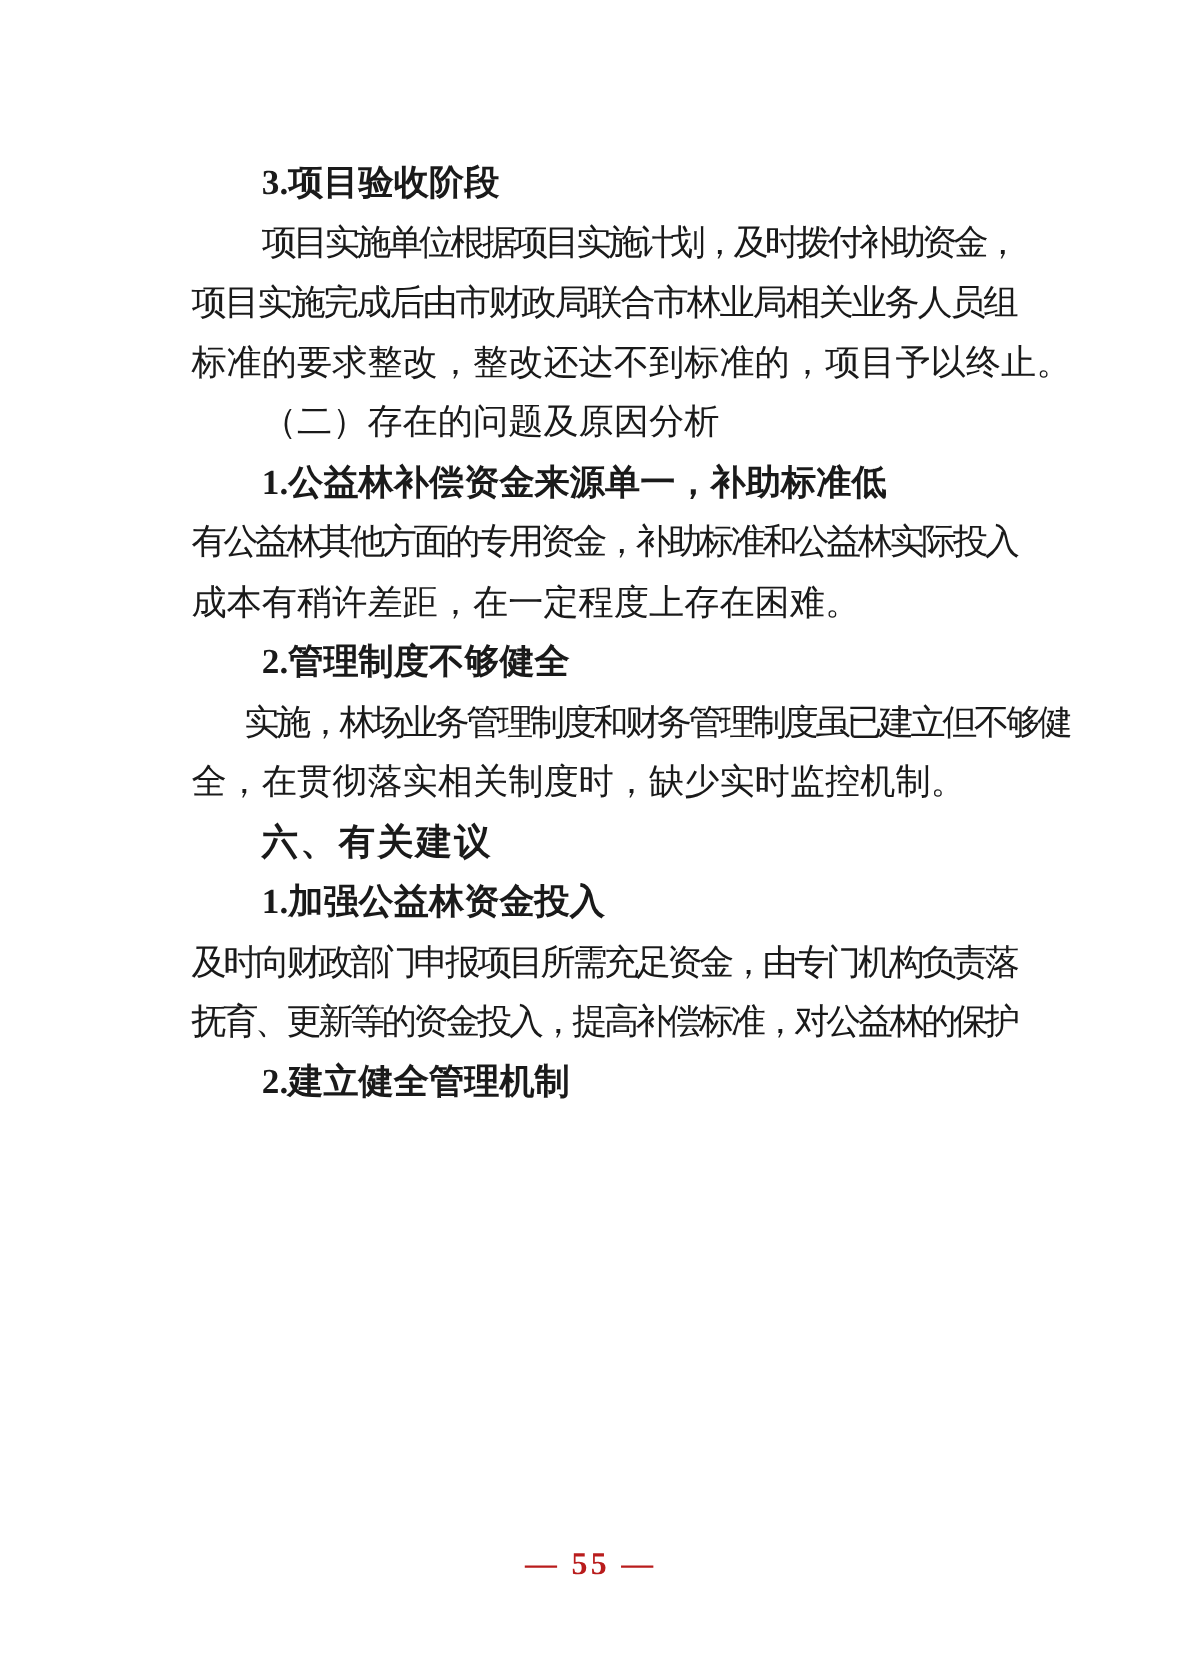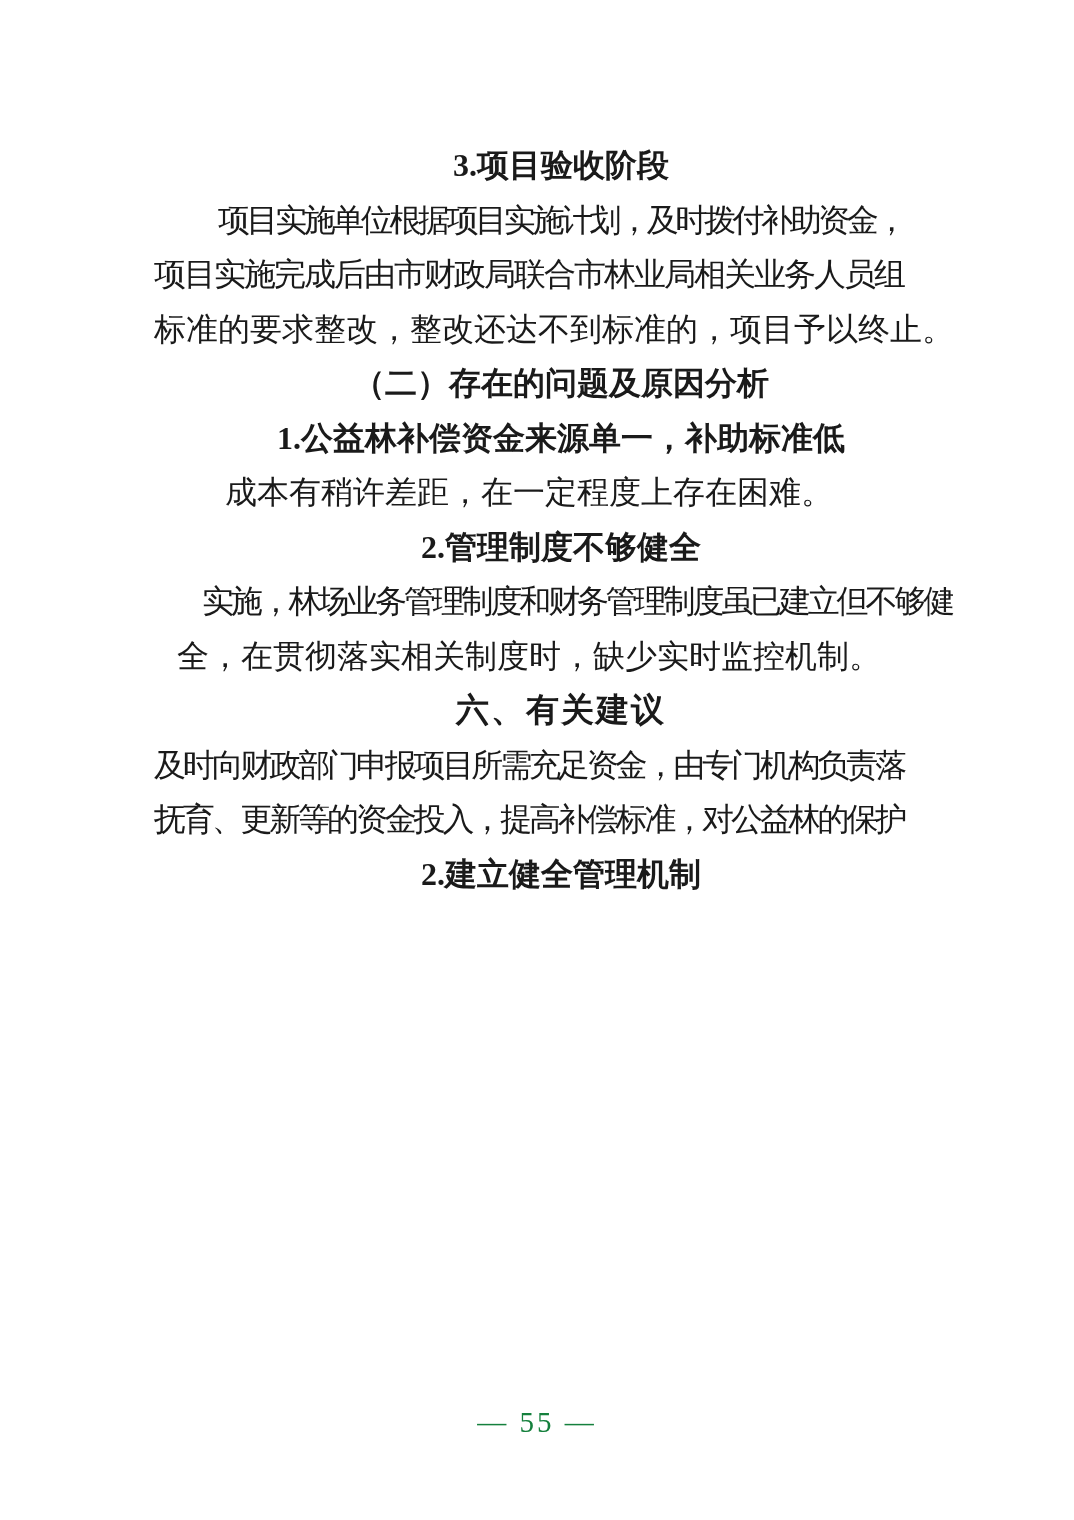--- a/index.html
+++ b/index.html
@@ -12,67 +12,69 @@
     overflow: hidden;
   }
   .page {
     position: absolute;
     left: 0; top: 0;
     width: 1074px; height: 1520px;
     background: #ffffff;
   }
   .content {
     position: absolute;
-    left: 154px;
+    left: 174px;
     top: 138px;
     width: 750px;
-    text-align: center;
   }
   .line {
     height: 54.5px;
     line-height: 54.5px;
     font-size: 32px;
     white-space: nowrap;
     overflow: visible;
   }
   .indent { text-indent: 64px; }
   .body-line { font-weight: 400; }
   .h-num  { font-weight: 700; font-size: 32px; }
-  .h-kai  { font-weight: 700; font-size: 32px; }
+  .h-kai  { font-weight: 400; font-size: 32px; }
   .h-hei  {
     font-family: "Liberation Sans", "DejaVu Sans", sans-serif;
     font-weight: 700;
     font-size: 33px;
     letter-spacing: 2px;
   }
   .footer {
     position: absolute;
     left: 0;
     top: 1406px;
     width: 1074px;
     text-align: center;
     font-size: 29px;
     letter-spacing: 3px;
-    color: #15803d;
+    color: #b91c1c;
+    font-weight: bold;
   }
 </style>
 </head>
 <body>
 
 <div class="page">
   <div class="content">
       <div class="line h-num indent">3.项目验收阶段</div>
       <div class="line body-line indent fill" style="letter-spacing: -3.41667px;">项目实施单位根据项目实施计划，及时拨付补助资金，</div>
       <div class="line body-line fill" style="letter-spacing: -2px;">项目实施完成后由市财政局联合市林业局相关业务人员组</div>
       <div class="line body-line">标准的要求整改，整改还达不到标准的，项目予以终止。</div>
       <div class="line h-kai indent">（二）存在的问题及原因分析</div>
       <div class="line h-num indent">1.公益林补偿资金来源单一，补助标准低</div>
+      <div class="line body-line fill" style="letter-spacing: -3.15385px;">有公益林其他方面的专用资金，补助标准和公益林实际投入</div>
       <div class="line body-line">成本有稍许差距，在一定程度上存在困难。</div>
       <div class="line h-num indent">2.管理制度不够健全</div>
       <div class="line body-line fill" style="letter-spacing: -3.15385px; margin-left: 48px;">实施，林场业务管理制度和财务管理制度虽已建立但不够健</div>
       <div class="line body-line">全，在贯彻落实相关制度时，缺少实时监控机制。</div>
       <div class="line h-hei indent">六、有关建议</div>
+      <div class="line h-num indent">1.加强公益林资金投入</div>
       <div class="line body-line fill" style="letter-spacing: -3.15385px;">及时向财政部门申报项目所需充足资金，由专门机构负责落</div>
       <div class="line body-line fill" style="letter-spacing: -3.15385px;">抚育、更新等的资金投入，提高补偿标准，对公益林的保护</div>
       <div class="line h-num indent">2.建立健全管理机制</div>
     </div>
   <div class="footer">— 55 —</div>
 </div>
 
 </body></html>

